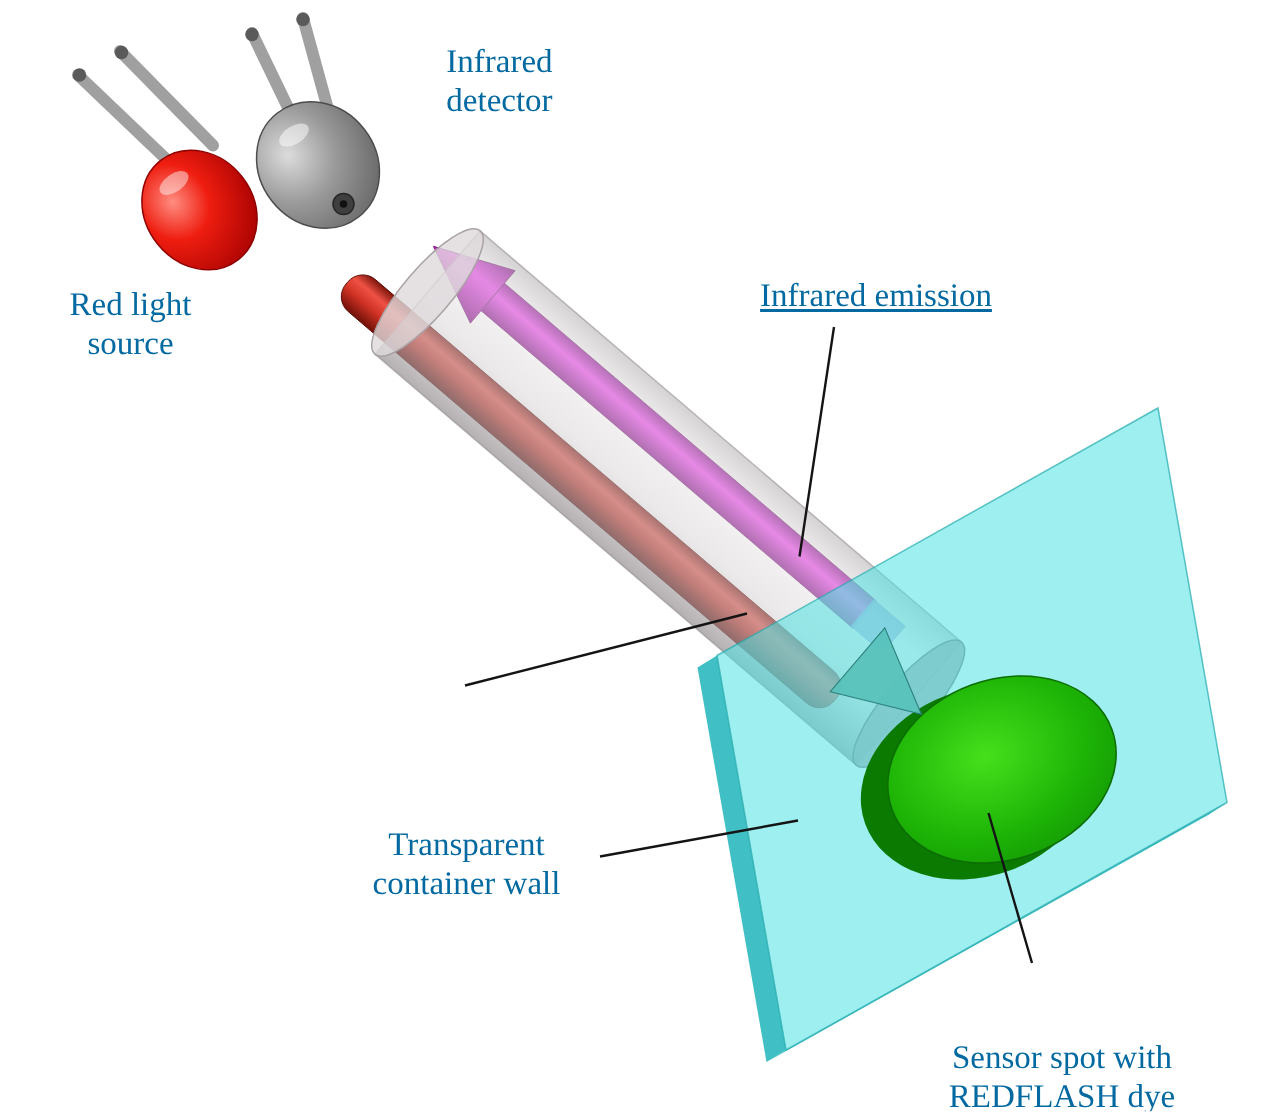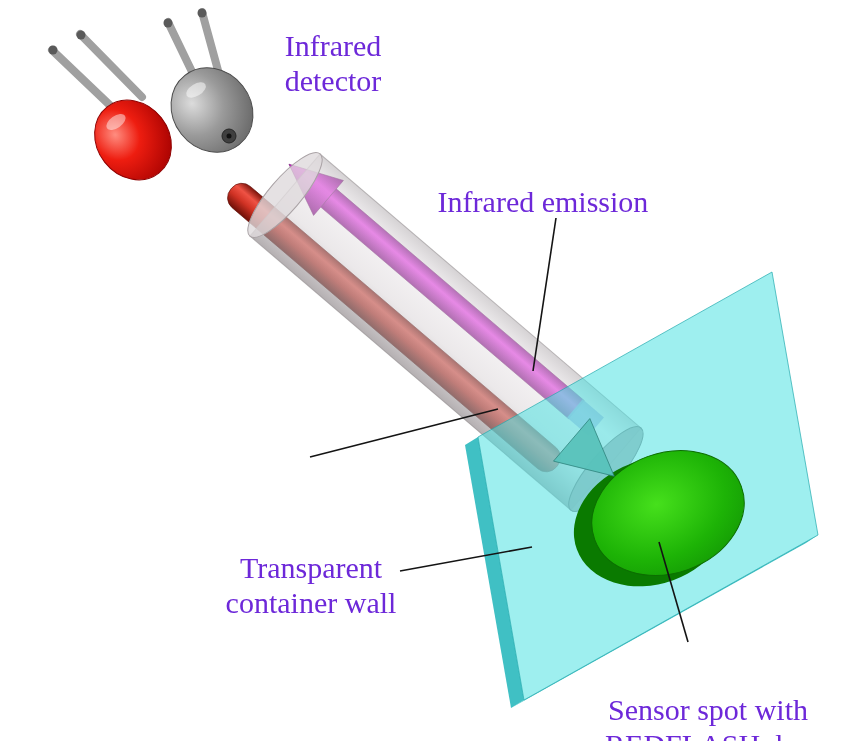--- a/index.html
+++ b/index.html
@@ -15,31 +15,31 @@
     font-family: "Liberation Serif", serif;
     overflow: hidden;
   }
   .figure svg {
     position: absolute;
     left: 0;
     top: 0;
   }
   .label {
     position: absolute;
-    color: #6d28d9;
-    font-size: 30px;
+    color: #0369a1;
+    font-size: 22px;
     line-height: 1.18;
     text-align: center;
     white-space: pre-line;
     user-select: none;
   }
   #lbl-infrared-detector      { left: 258px; top: 28px;  width: 150px; }
   #lbl-red-light-source       { left: 22px;  top: 190px; width: 130px; }
   #lbl-optical-fiber          { left: 152px; top: 304px; width: 170px; }
-  #lbl-infrared-emission      { left: 431px; top: 184px; width: 224px; }
+  #lbl-infrared-emission      { left: 472px; top: 184px; width: 224px; text-decoration: underline; }
   #lbl-red-excitation         { left: 150px; top: 442px; width: 170px; }
   #lbl-container-wall         { left: 216px; top: 550px; width: 190px; }
   #lbl-sensor-spot            { left: 588px; top: 644px; width: 240px; margin-top: 48px; }
 </style>
 </head>
 <body>
 
 <div class="figure">
 
   <svg width="850" height="741" viewBox="0 0 850 741">
@@ -142,20 +142,22 @@
       <line x1="556" y1="218" x2="533" y2="371"></line>
       <line x1="310" y1="457" x2="498" y2="409"></line>
       <line x1="400" y1="571" x2="532" y2="547"></line>
       <line x1="688" y1="642" x2="659" y2="542"></line>
     </g>
   </svg>
 
   <div class="label" id="lbl-infrared-detector">Infrared
 detector</div>
 
+  <div class="label" id="lbl-red-light-source">Red light
+source</div>
 
 
   <div class="label" id="lbl-infrared-emission">Infrared emission</div>
 
 
   <div class="label" id="lbl-container-wall">Transparent
 container wall</div>
 
   <div class="label" id="lbl-sensor-spot">Sensor spot with
 REDFLASH dye</div>

